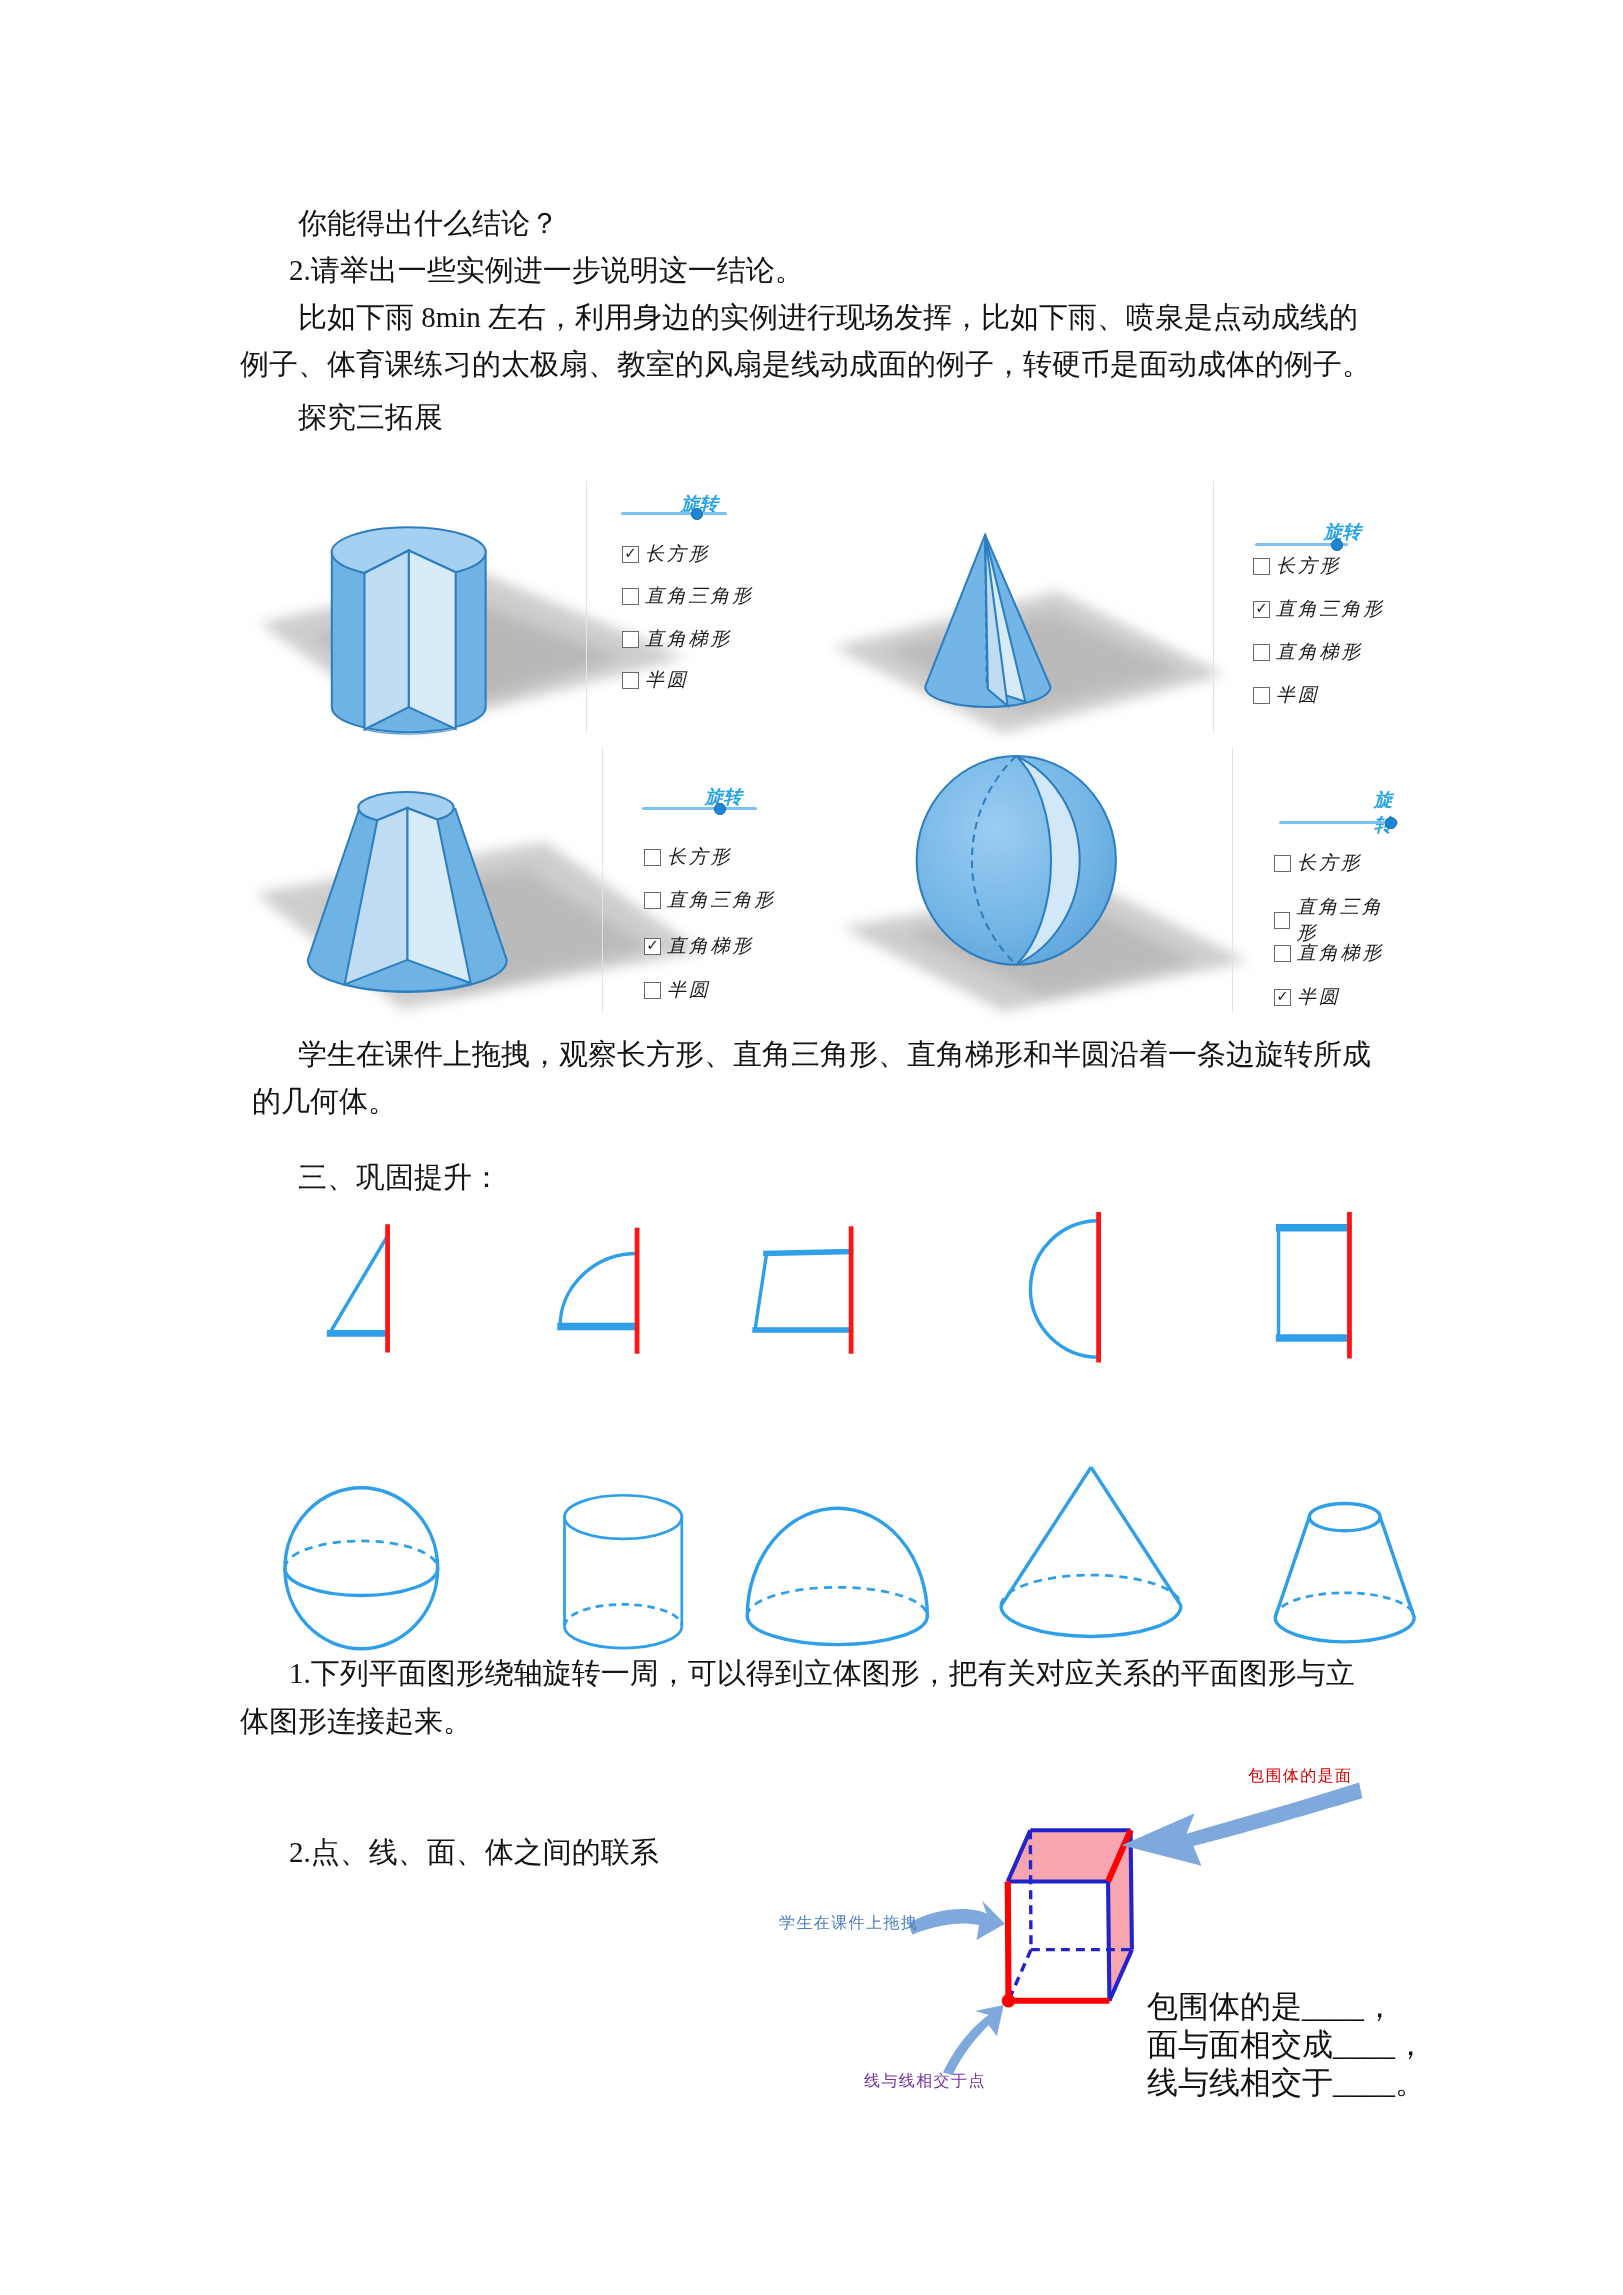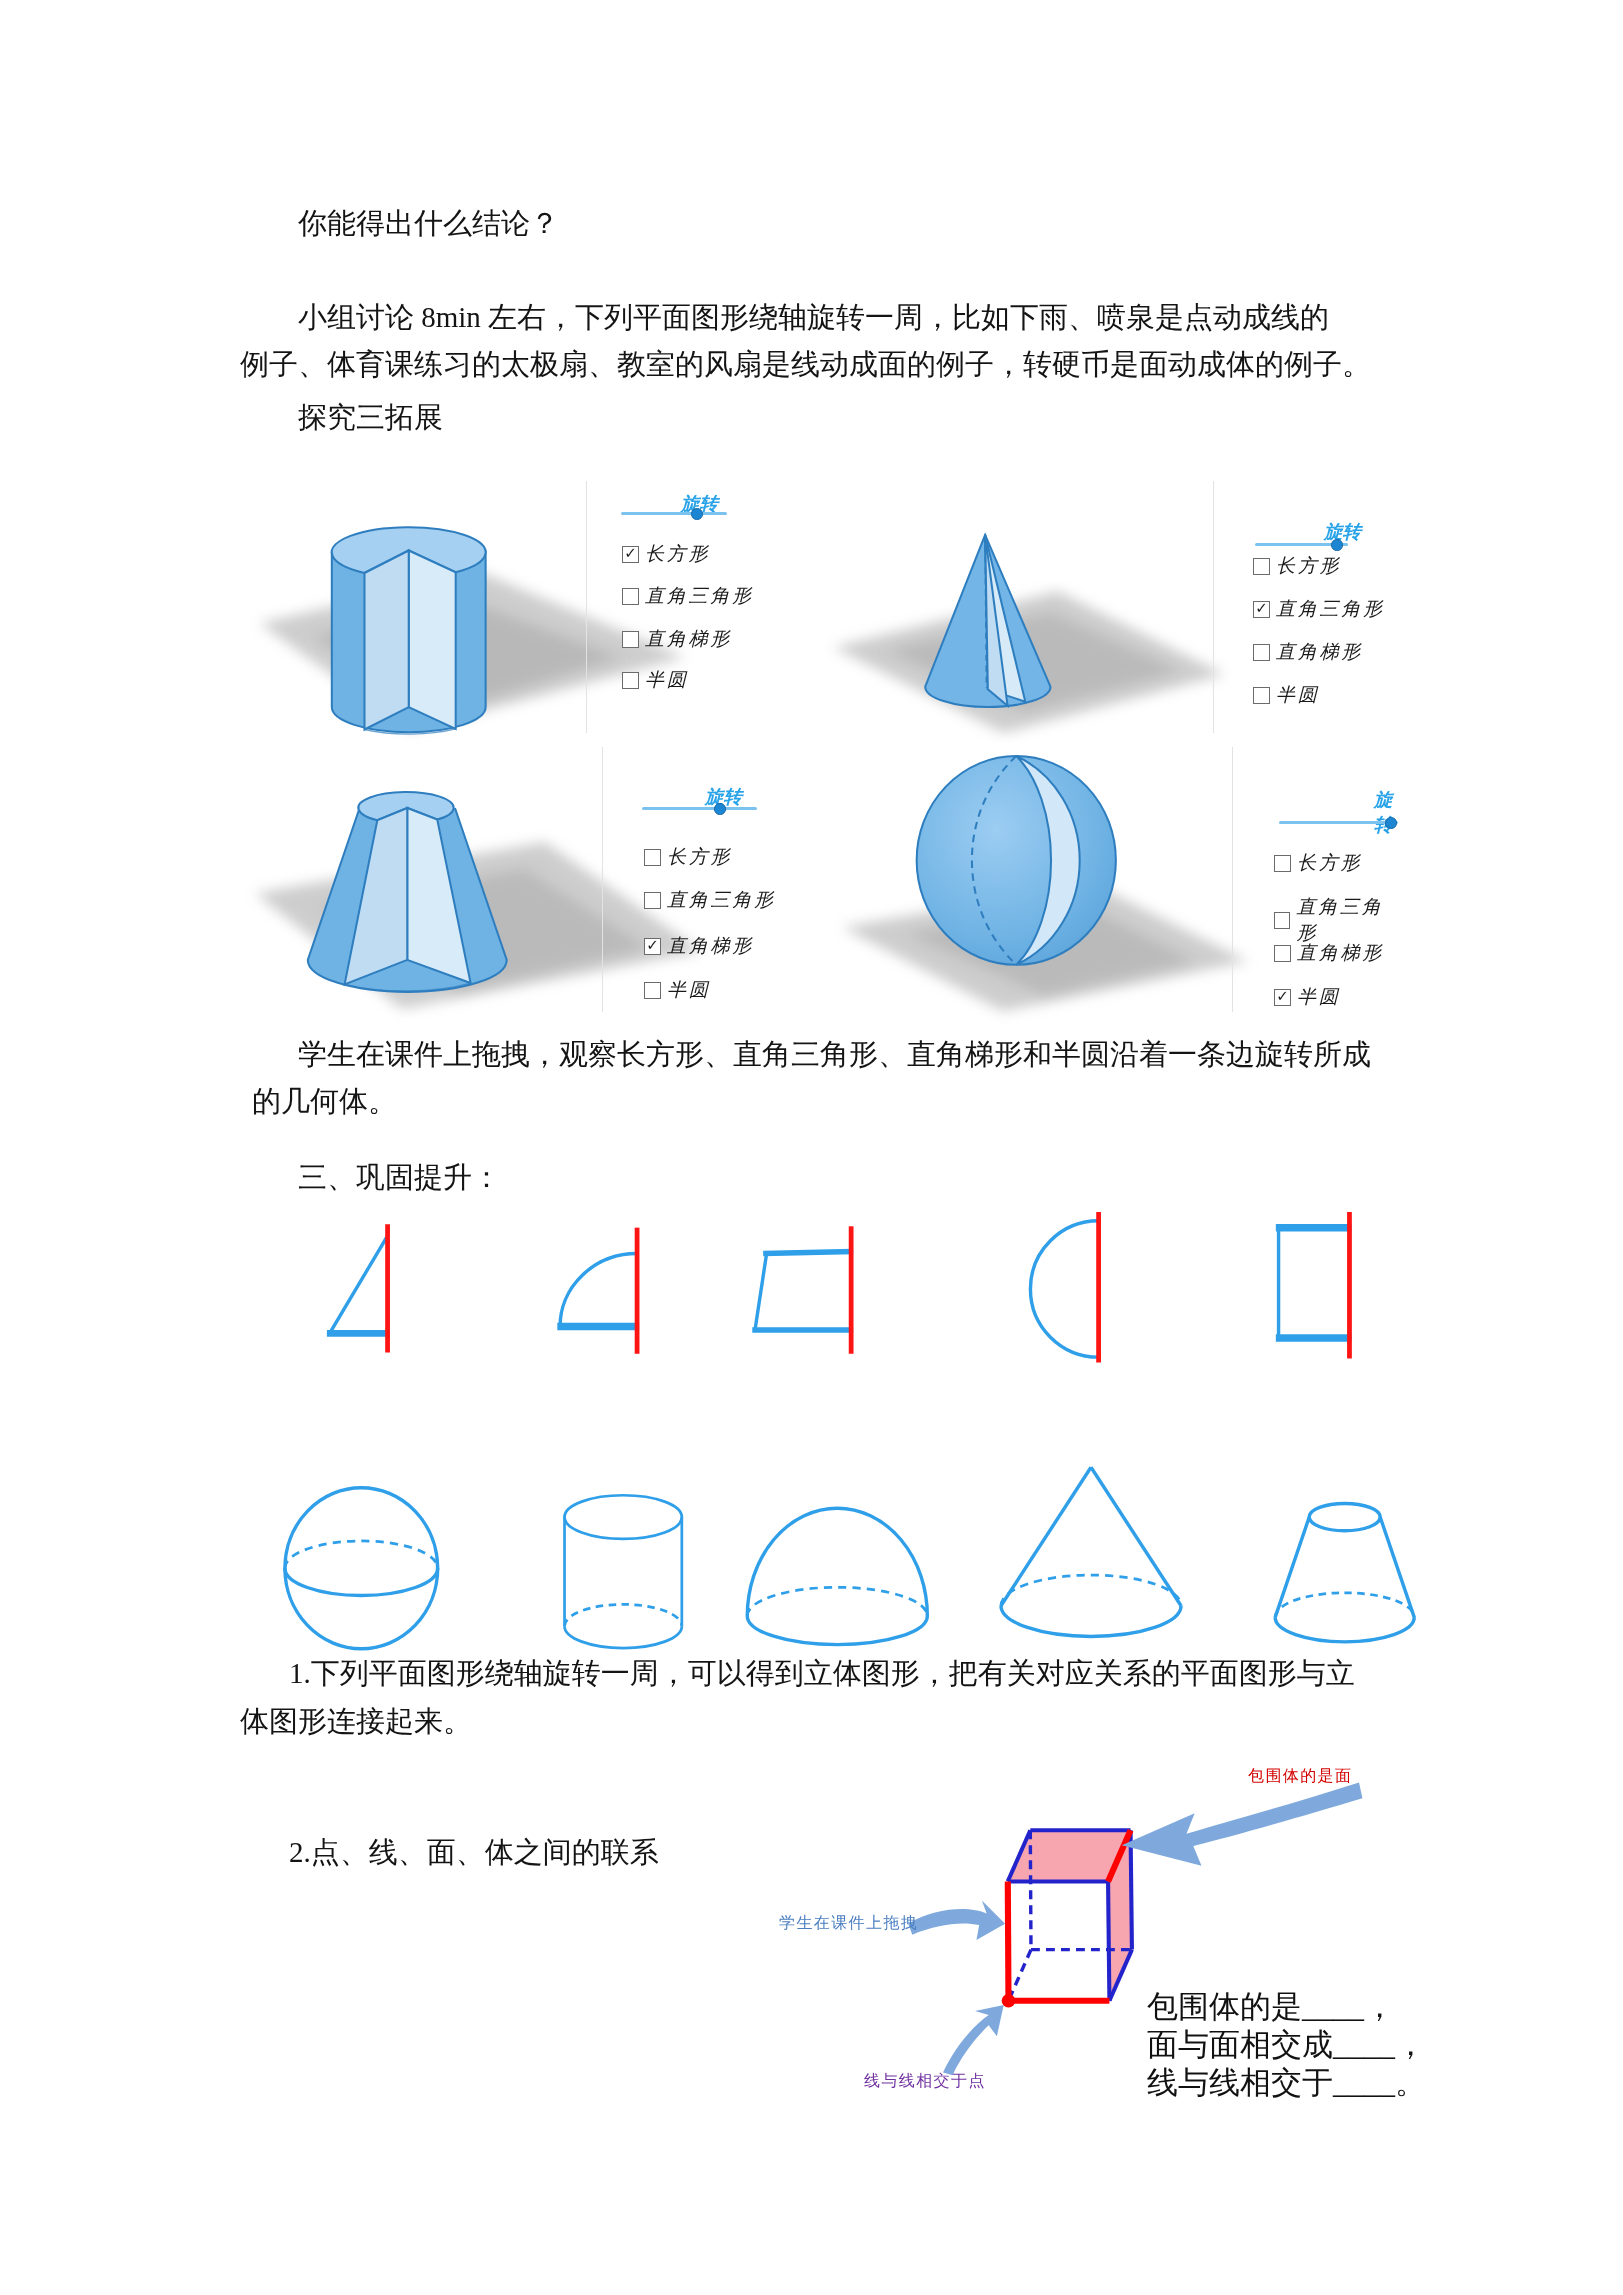--- a/index.html
+++ b/index.html
@@ -21,21 +21,22 @@
   .dlabel{position:absolute;font-size:16px;white-space:nowrap;letter-spacing:1.4px;}
   .fill-in{position:absolute;font-size:31px;line-height:1.22;color:#111;white-space:nowrap;}
   svg{position:absolute;overflow:visible;}
 </style>
 </head>
 <body>
 
 <div class="page">
 
   <div class="t" style="left:298px;top:205px">你能得出什么结论？</div>
-  <div class="t" style="left:298px;top:299px">小组讨论 8min 左右，下列平面图形绕轴旋转一周，比如下雨、喷泉是点动成线的</div>
+  <div class="t" style="left:289px;top:252px">2.请举出一些实例进一步说明这一结论。</div>
+  <div class="t" style="left:298px;top:299px">比如下雨 8min 左右，利用身边的实例进行现场发挥，比如下雨、喷泉是点动成线的</div>
   <div class="t" style="left:240px;top:346px">例子、体育课练习的太极扇、教室的风扇是线动成面的例子，转硬币是面动成体的例子。</div>
   <div class="t" style="left:298px;top:399px">探究三拓展</div>
 
   <div class="panel" style="left:239px;top:477px;width:545px;height:260px">
     <svg width="545" height="260" viewBox="0 0 800 382" style="left:0;top:0">
       <defs>
           <filter id="blurA" x="-30%" y="-30%" width="160%" height="160%">
             <feGaussianBlur stdDeviation="9"></feGaussianBlur>
           </filter>
         </defs>

